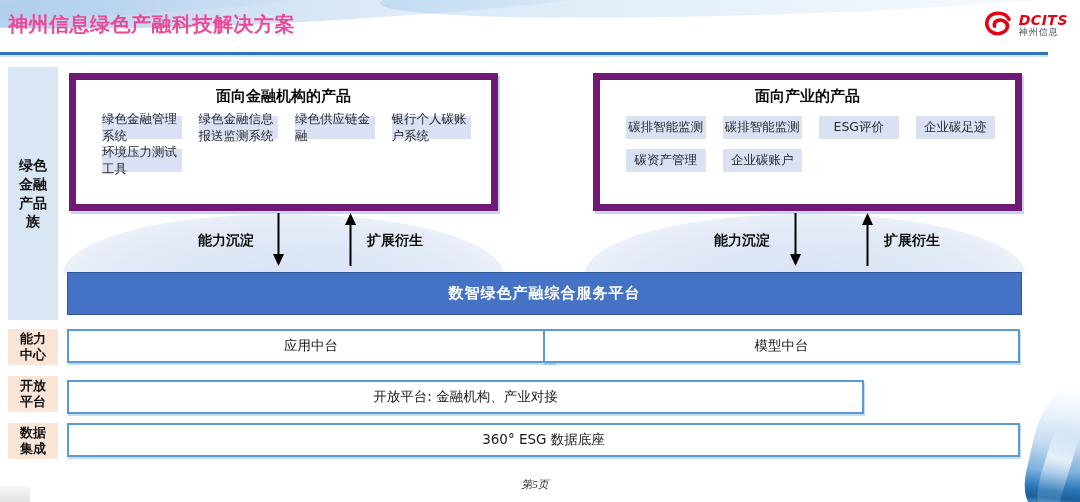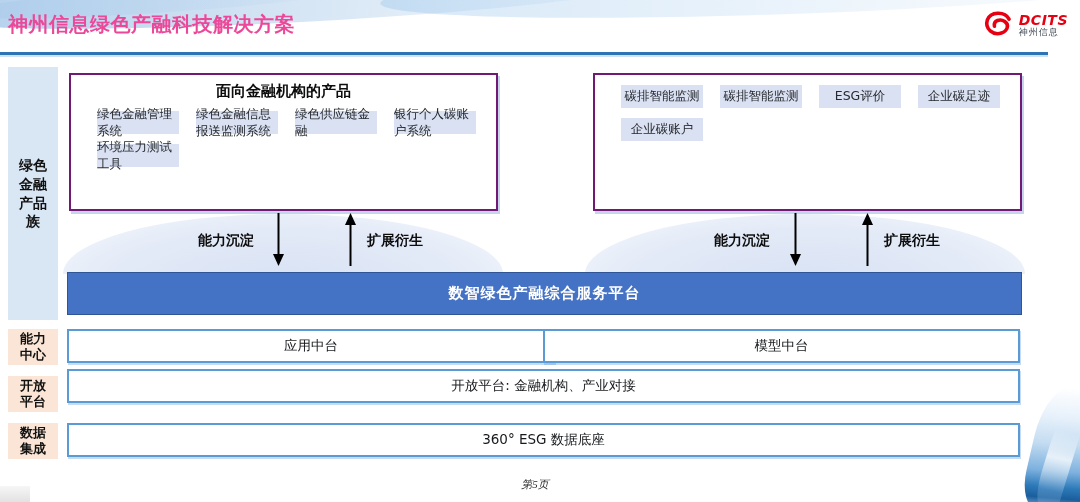--- a/index.html
+++ b/index.html
@@ -26,21 +26,21 @@
   .logo-brand { font-size:14px; font-weight:bold; font-style:italic; color:#e60012; letter-spacing:.5px; }
   .logo-sub { font-size:9px; color:#3d4653; letter-spacing:1px; }
 
   
   .side-label { position:absolute; left:8px; width:50px; display:flex; align-items:center; justify-content:center;
                 font-weight:bold; text-align:center; white-space:pre-line; color:#111; }
   .side-blue  { top:67px; height:253px; background:#d9e6f4; font-size:14px; line-height:1.35; }
   .side-peach { height:36px; background:#fbe5d6; font-size:13px; line-height:1.25; }
 
   
-  .product-box { position:absolute; top:73px; height:138px; background:#fff; border:2px solid #701a75;
+  .product-box { position:absolute; top:73px; height:138px; background:#fff; border:7px solid #701a75;
                  box-shadow:2px 3px 0 rgba(68,114,196,.30); }
   .box-title { text-align:center; font-weight:bold; font-size:15px; padding-top:7px; color:#0d0d0d; }
   .items { display:grid; grid-template-columns:1fr 1fr 1fr 1fr; gap:10px 17px; padding:10px 20px 0 26px; }
   .item { background:#dae1f2; height:23px; display:flex; align-items:center; justify-content:center;
           font-size:12.5px; color:#26292e; }
 
   
   .dome { position:absolute; top:214px; height:60px; border-radius:50% 50% 0 0 / 100% 100% 0 0;
           background:radial-gradient(ellipse at 50% 115%, #d8e2f4 0%, #e3eaf7 55%, #f7fafd 100%); }
   .arrow-label { position:absolute; top:232px; font-size:14px; font-weight:bold; color:#0d0d0d; }
@@ -111,25 +111,27 @@
   <div class="items">
     <div class="item">绿色金融管理系统</div>
     <div class="item">绿色金融信息报送监测系统</div>
     <div class="item">绿色供应链金融</div>
     <div class="item">银行个人碳账户系统</div>
     <div class="item">环境压力测试工具</div>
   </div>
 </div>
 
 <div class="product-box" style="left:593px; width:429px;">
+  <div class="box-title">面向产业的产品</div>
   <div class="items">
     <div class="item">碳排智能监测</div>
     <div class="item">碳排智能监测</div>
     <div class="item">ESG评价</div>
     <div class="item">企业碳足迹</div>
+    <div class="item">碳资产管理</div>
     <div class="item">企业碳账户</div>
   </div>
 </div>
 
 <div class="arrow-label" style="left:198px;">能力沉淀</div>
 <svg class="v-arrow" style="left:272px;" width="13" height="53" viewBox="0 0 13 53">
   <line x1="6.5" y1="0" x2="6.5" y2="43" stroke="#000" stroke-width="2"></line>
     <polygon points="1,41 12,41 6.5,53" fill="#000"></polygon>
 </svg>
 <svg class="v-arrow" style="left:344px;" width="13" height="53" viewBox="0 0 13 53">
@@ -152,21 +154,21 @@
 <div class="platform-bar">
   <span>数智绿色产融综合服务平台</span>
 </div>
 
 <div class="row-box" style="left:67px; top:329px; width:488px;">
   <span>应用中台</span>
 </div>
 <div class="row-box" style="left:543px; top:329px; width:477px;">
   <span>模型中台</span>
 </div>
-<div class="row-box" style="left:67px; top:369px; width:953px;justify-content:center;">
+<div class="row-box" style="left:67px; top:380px; width:797px;justify-content:center;">
   <span>开放平台: 金融机构、产业对接</span>
 </div>
 <div class="row-box" style="left:67px; top:423px; width:953px;">
   <span>360° ESG 数据底座</span>
 </div>
 
 <div class="page-num">第5页</div>
 <div class="corner-gray"></div>
 <div class="ribbon-wrap">
   <div class="ribbon"></div>

